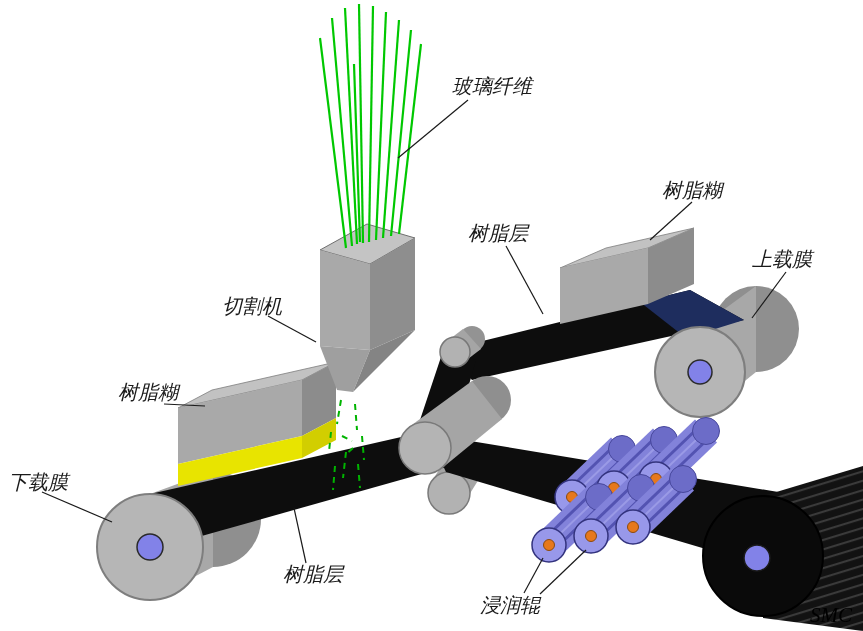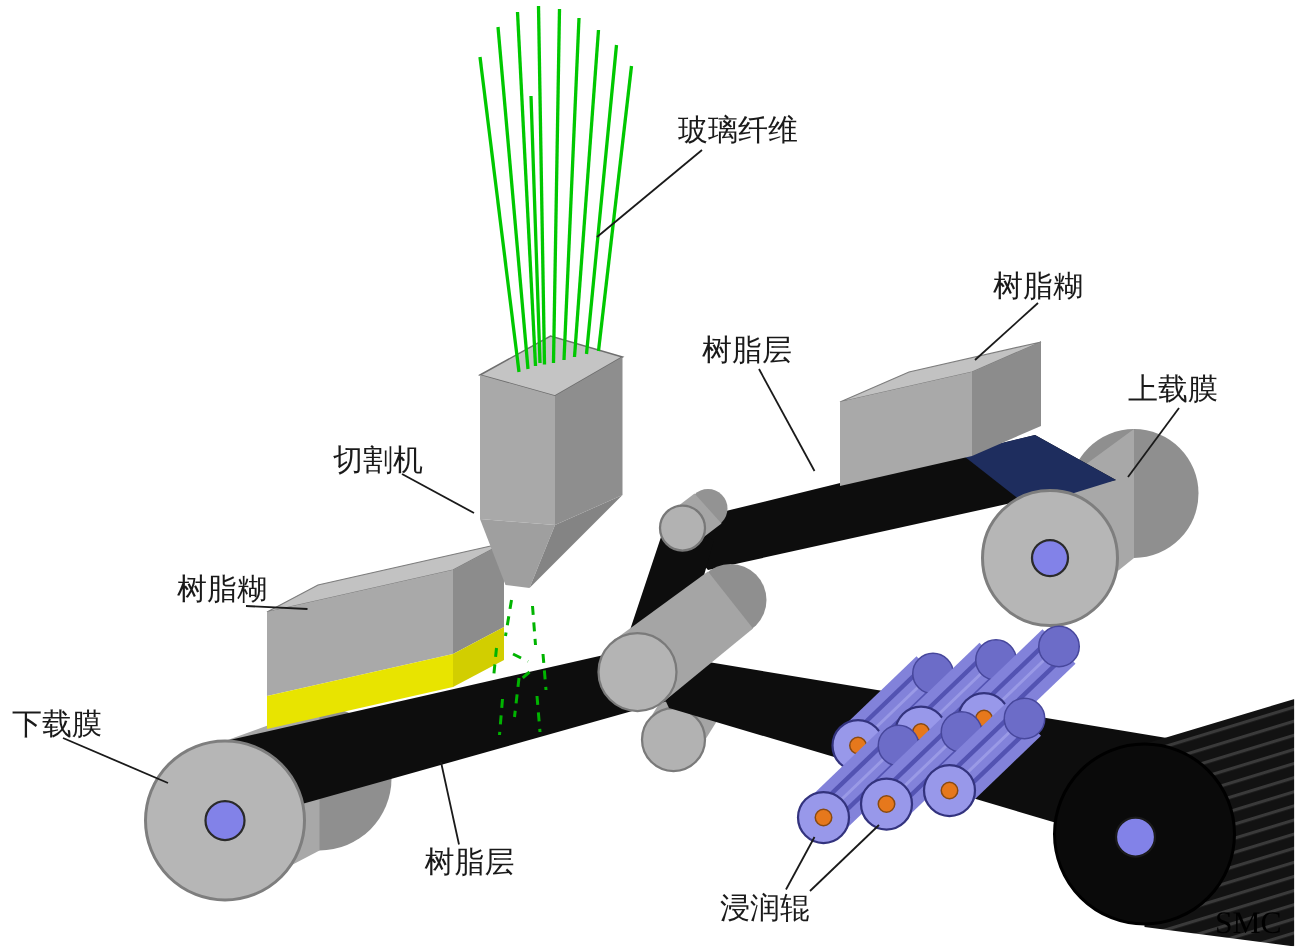--- a/index.html
+++ b/index.html
@@ -7,20 +7,21 @@
     padding: 0;
     background: #ffffff;
     font-family: "Liberation Sans", "DejaVu Sans", sans-serif;
   }
   .diagram-stage {
     position: relative;
     width: 863px;
     height: 631px;
     background: #ffffff;
     overflow: hidden;
+    font-style: italic;
   }
   svg { display: block; }
   text.cn-label {
     font-family: "Liberation Sans", "DejaVu Sans", sans-serif;
     font-size: 20px;
     fill: #1a1a1a;
   }
   text.latin-label {
     font-family: "Liberation Serif", "DejaVu Serif", serif;
     font-size: 21px;

